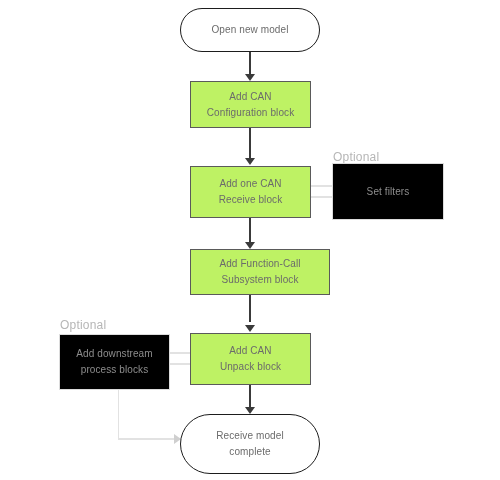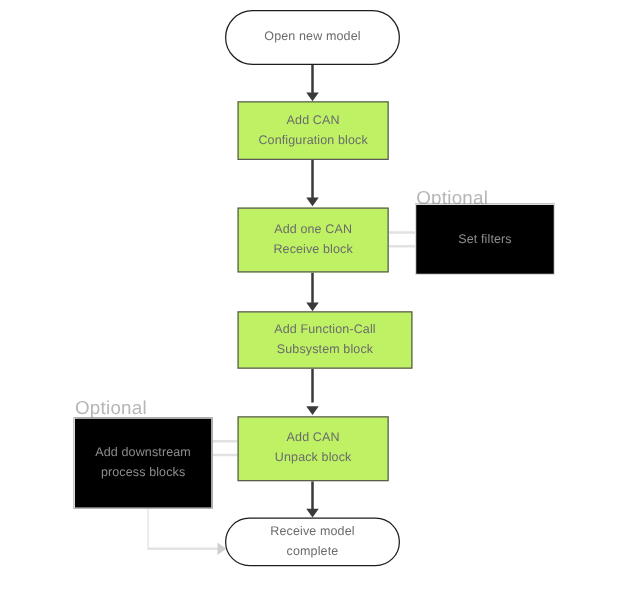--- a/index.html
+++ b/index.html
@@ -47,21 +47,21 @@
     background: #bef264;
   }
   
   .optional-box {
     border: 1px solid #dcdcdc;
     background: #000000;
     color: #8d8d8d;
   }
   .optional-tag {
     position: absolute;
-    font-size: 15px;
+    font-size: 12px;
     color: #b6b6b6;
     letter-spacing: 0.2px;
     white-space: nowrap;
     text-align: center;
   }
   
   .conn {
     position: absolute;
     background: #3a3a3a;
   }
@@ -142,23 +142,23 @@
     <span class="label">Add Function-Call
 Subsystem block</span>
   </div>
 
   <div class="node process" style="left:190px; top:333px; width:121px; height:52px;">
     <span class="label">Add CAN
 Unpack block</span>
   </div>
 
   <div class="optional-tag" style="left:60px; top:318px;">Optional</div>
-  <div class="node optional-box" style="left:59px; top:334px; width:111px; height:73px;">
+  <div class="node optional-box" style="left:59px; top:334px; width:111px; height:56px;">
     <span class="label">Add downstream
 process blocks</span>
   </div>
 
-  <div class="node terminator" style="left:180px; top:414px; width:140px; height:39px;justify-content:center;">
+  <div class="node terminator" style="left:180px; top:414px; width:140px; height:60px;justify-content:center;">
     <span class="label">Receive model
 complete</span>
   </div>
 
 </div>
 
 </body></html>

